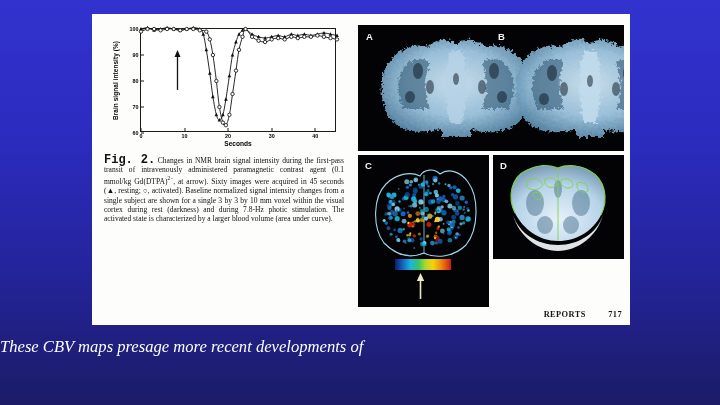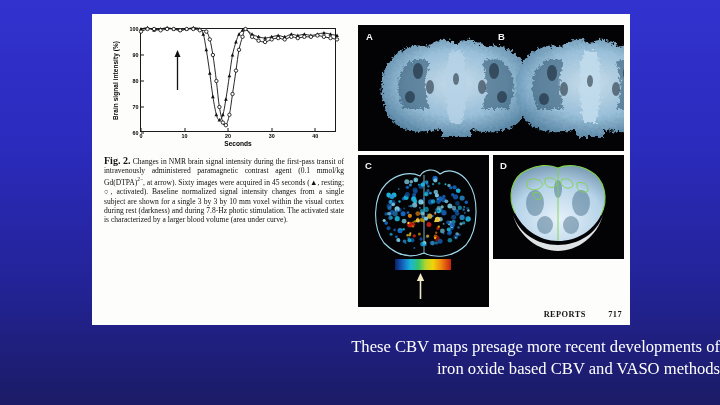--- a/index.html
+++ b/index.html
@@ -111,21 +111,21 @@
     position: absolute;
     left: 12px; top: 142px;
     width: 240px;
     font-family: "Liberation Serif", serif;
     font-size: 7.55px;
     line-height: 9.3px;
     color: #111;
     text-align: justify;
     hyphens: auto;
   }
-  #fig-caption b { font-family: Liberation Serif, serif; font-size: 10px; }
+  #fig-caption b { font-family: Liberation Mono, monospace; font-size: 12px; }
   sup { font-size: 5.4px; vertical-align: super; }
   
   #right-col {
     position: absolute;
     left: 262px; top: 0;
     width: 276px; height: 311px;
   }
   .img-block {
     position: absolute;
     background: #030305;
@@ -161,25 +161,26 @@
       #0a1e6e 0%, #1565c0 14%, #19b6d8 28%, #35c46a 42%,
       #b6d62a 55%, #f2d307 68%, #f08a10 82%, #c81f10 100%);
     z-index: 5;
   }
   #colorbar-arrow { position: absolute; left: 58px; bottom: 8px; z-index: 5; }
   
   #slide-caption {
     position: absolute;
     left: 0; top: 336px;
     width: 720px;
-    text-align: right;
+    text-align: left;
     color: #ffffff;
     font-family: "Liberation Serif", serif;
     font-size: 16.6px;
     line-height: 21.5px;
+    font-style: italic;
   }
 </style>
 </head>
 <body>
 
 <div id="figure-panel">
 
   <div id="left-col">
 
     <div id="plot-area">
@@ -638,14 +639,13 @@
 
     <div id="reports-line">
       <span>REPORTS</span>
       <span class="pg">717</span>
     </div>
   </div>
 </div>
 
 <div id="slide-caption">
   <div>These CBV maps presage more recent developments of</div>
-  <div>iron oxide based CBV and VASO methods</div>
 </div>
 
 </body></html>

